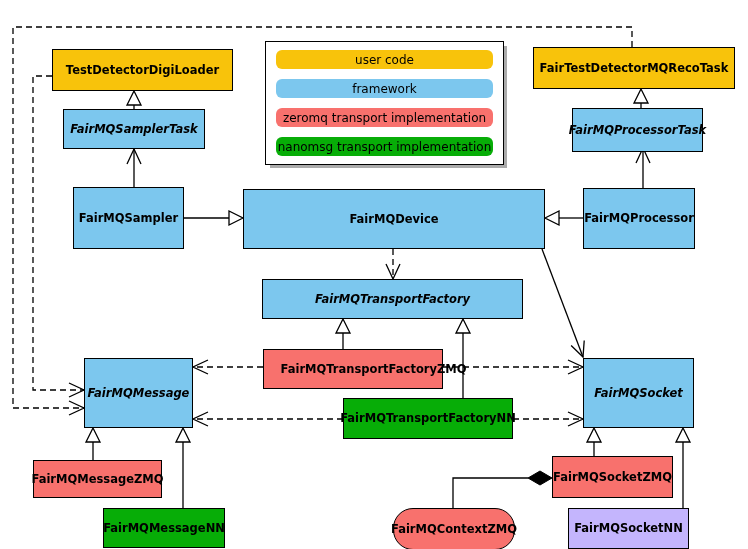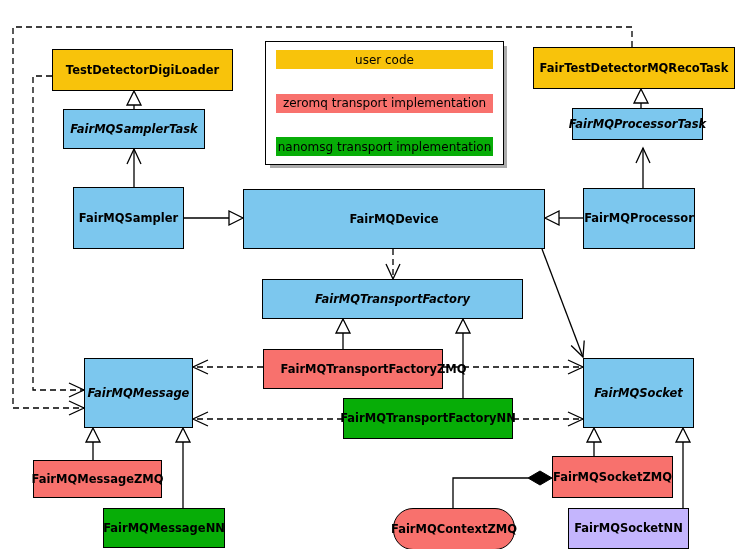--- a/index.html
+++ b/index.html
@@ -8,21 +8,21 @@
   #edge-layer{position:absolute;left:0;top:0;width:748px;height:549px;}
   .node{position:absolute;box-sizing:border-box;border:1px solid #000;
         display:flex;align-items:center;justify-content:center;
         font-size:11.5px;font-weight:bold;color:#000;text-align:center;
         white-space:nowrap;line-height:1.1;}
   .node.abstract{font-style:italic;}
   .legend{position:absolute;box-sizing:border-box;border:1px solid #000;background:#fff;
           display:flex;flex-direction:column;justify-content:space-between;
           padding:8px 10px;box-shadow:4px 4px 0 -1px #ababab;}
   .legend-item{height:19px;display:flex;align-items:center;justify-content:center;
-               font-size:12px;color:#000;white-space:nowrap;}
+               font-size:12px;color:#000;white-space:nowrap;border-radius:6px;}
 </style>
 </head>
 <body>
 
 <div class="canvas">
   <svg id="edge-layer" viewBox="0 0 748 549" xmlns="http://www.w3.org/2000/svg">
       <g>
         <polygon points="134,78 141,92 127,92" fill="#ffffff" stroke="#000000" stroke-width="1.3"></polygon>
         <path d="M 134 96 L 134 92" fill="none" stroke="#000000" stroke-width="1.3"></path>
       </g>
@@ -104,33 +104,34 @@
       </g>
       <g>
         <polygon points="552,465 540,472 528,465 540,458" fill="#000000" stroke="#000000"></polygon>
         <path d="M 453 495 L 453 465 L 528 465" fill="none" stroke="#000000" stroke-width="1.3"></path>
       </g>
     </svg>
   <div id="node-layer">
       <div class="node" style="left: 52px; top: 36px; width: 181px; height: 42px; background: rgb(248, 195, 11);">TestDetectorDigiLoader</div>
       <div class="node" style="left: 533px; top: 34px; width: 202px; height: 42px; background: rgb(248, 195, 11);">FairTestDetectorMQRecoTask</div>
       <div class="node abstract" style="left: 63px; top: 96px; width: 142px; height: 40px; background: rgb(124, 199, 238);">FairMQSamplerTask</div>
-      <div class="node abstract" style="left: 572px; top: 95px; width: 131px; height: 32px; background: rgb(124, 199, 238);">FairMQProcessorTask</div>
+      <div class="node abstract" style="left: 572px; top: 95px; width: 131px; height: 44px; background: rgb(124, 199, 238);">FairMQProcessorTask</div>
       <div class="node" style="left: 73px; top: 174px; width: 111px; height: 62px; background: rgb(124, 199, 238);">FairMQSampler</div>
       <div class="node" style="left: 243px; top: 176px; width: 302px; height: 60px; background: rgb(124, 199, 238);">FairMQDevice</div>
       <div class="node" style="left: 583px; top: 175px; width: 112px; height: 61px; background: rgb(124, 199, 238);">FairMQProcessor</div>
       <div class="node abstract" style="left: 262px; top: 266px; width: 261px; height: 40px; background: rgb(124, 199, 238);">FairMQTransportFactory</div>
       <div class="node" style="left: 263px; top: 336px; width: 180px; height: 40px; background: rgb(248, 113, 109); padding-left: 41px;">FairMQTransportFactoryZMQ</div>
       <div class="node" style="left: 343px; top: 385px; width: 170px; height: 41px; background: rgb(7, 173, 7);">FairMQTransportFactoryNN</div>
       <div class="node abstract" style="left: 84px; top: 345px; width: 109px; height: 70px; background: rgb(124, 199, 238);">FairMQMessage</div>
       <div class="node abstract" style="left: 583px; top: 345px; width: 111px; height: 70px; background: rgb(124, 199, 238);">FairMQSocket</div>
       <div class="node" style="left: 33px; top: 447px; width: 129px; height: 38px; background: rgb(248, 113, 109);">FairMQMessageZMQ</div>
       <div class="node" style="left: 103px; top: 495px; width: 122px; height: 40px; background: rgb(7, 173, 7);">FairMQMessageNN</div>
       <div class="node" style="left: 552px; top: 443px; width: 121px; height: 42px; background: rgb(248, 113, 109);">FairMQSocketZMQ</div>
       <div class="node" style="left: 568px; top: 495px; width: 121px; height: 41px; background: #c4b5fd;">FairMQSocketNN</div>
       <div class="node" style="left: 393px; top: 495px; width: 122px; height: 42px; background: rgb(248, 113, 109); border-radius: 20px;">FairMQContextZMQ</div>
     </div>
   <div id="legend" class="legend" style="left: 265px; top: 28px; width: 239px; height: 124px;">
       <div class="legend-item" style="background: rgb(248, 195, 11);">user code</div>
+      <div class="legend-item" style="background: rgb(124, 199, 238);">framework</div>
       <div class="legend-item" style="background: rgb(248, 113, 109);">zeromq transport implementation</div>
       <div class="legend-item" style="background: rgb(7, 173, 7);">nanomsg transport implementation</div>
     </div>
 </div>
 
 </body></html>

